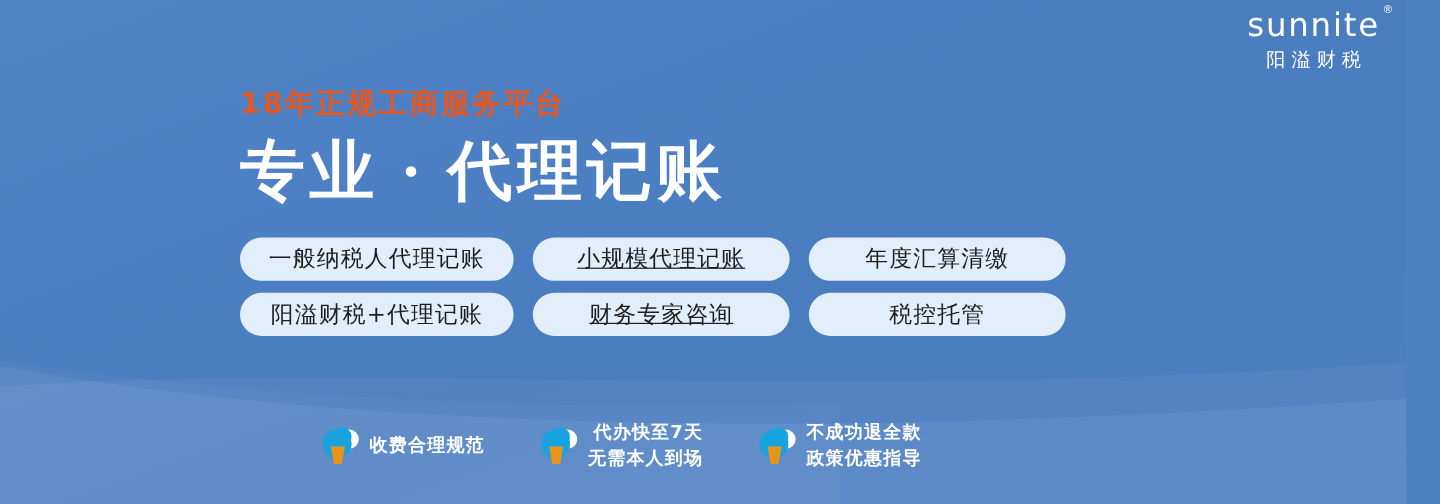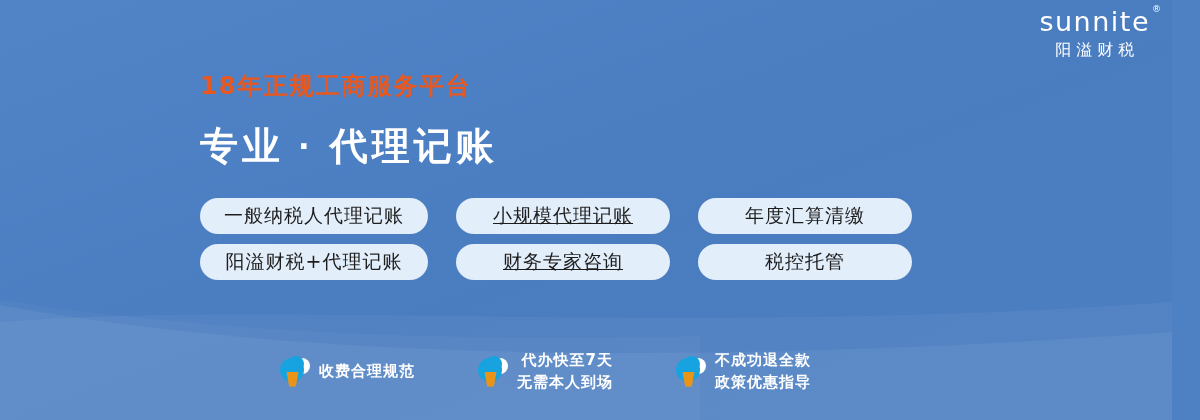--- a/index.html
+++ b/index.html
@@ -56,55 +56,55 @@
   .eyebrow {
     font-size:24px;
     font-weight:bold;
     color:#e8581f;
     letter-spacing:2px;
     font-family:"DejaVu Sans","Liberation Sans",sans-serif;
     white-space:nowrap;
   }
 
   .headline {
-    margin-top:24px;
-    font-size:38px;
+    margin-top:12px;
+    font-size:54px;
     font-weight:bold;
     color:#ffffff;
     letter-spacing:4px;
     line-height:1.1;
-    font-family:Liberation Sans, sans-serif;
+    font-family:Liberation Serif, serif;
     white-space:nowrap;
   }
 
   
   .pill-rows { position:absolute; left:200px; top:198px; }
-  .pill-row { display:flex; gap:28px; margin-bottom:10px; }
+  .pill-row { display:flex; gap:16px; margin-bottom:10px; }
   .pill {
     background:#e3eefb;
     color:#1d1d1d;
     border-radius:999px;
     height:36px;
     display:flex; align-items:center; justify-content:center;
     font-size:19px;
     font-weight:500;
     letter-spacing:1px;
     white-space:nowrap;
     font-family:"DejaVu Sans","Liberation Sans",sans-serif;
   }
   .pill.w1 { width:228px; }
   .pill.w2 { width:214px;text-decoration:underline; }
   .pill.w3 { width:214px; }
 
   
   .features {
     position:absolute;
-    left:280px; top:350px;
+    left:269px; top:350px;
     display:flex;
-    gap:16px;
+    gap:0;
   }
   .feature { display:flex; align-items:center; }
   .feature + .feature { margin-left:47px;text-align:right; }
   .feat-icon {
     position:relative;
     width:30px; height:34px;
     flex:0 0 30px;
     margin-right:9px;
   }
   .feat-icon .disc {

